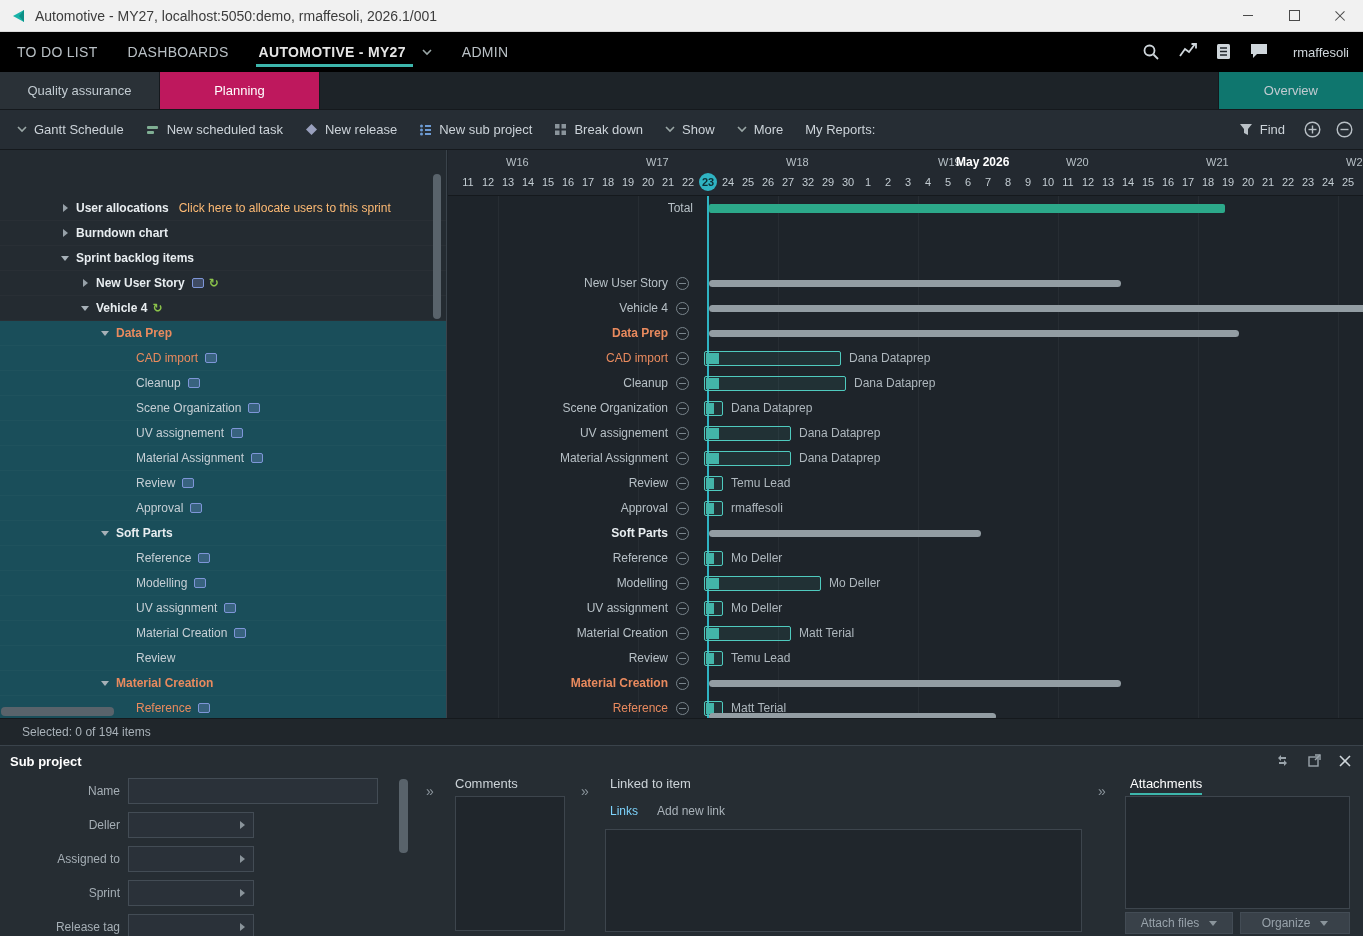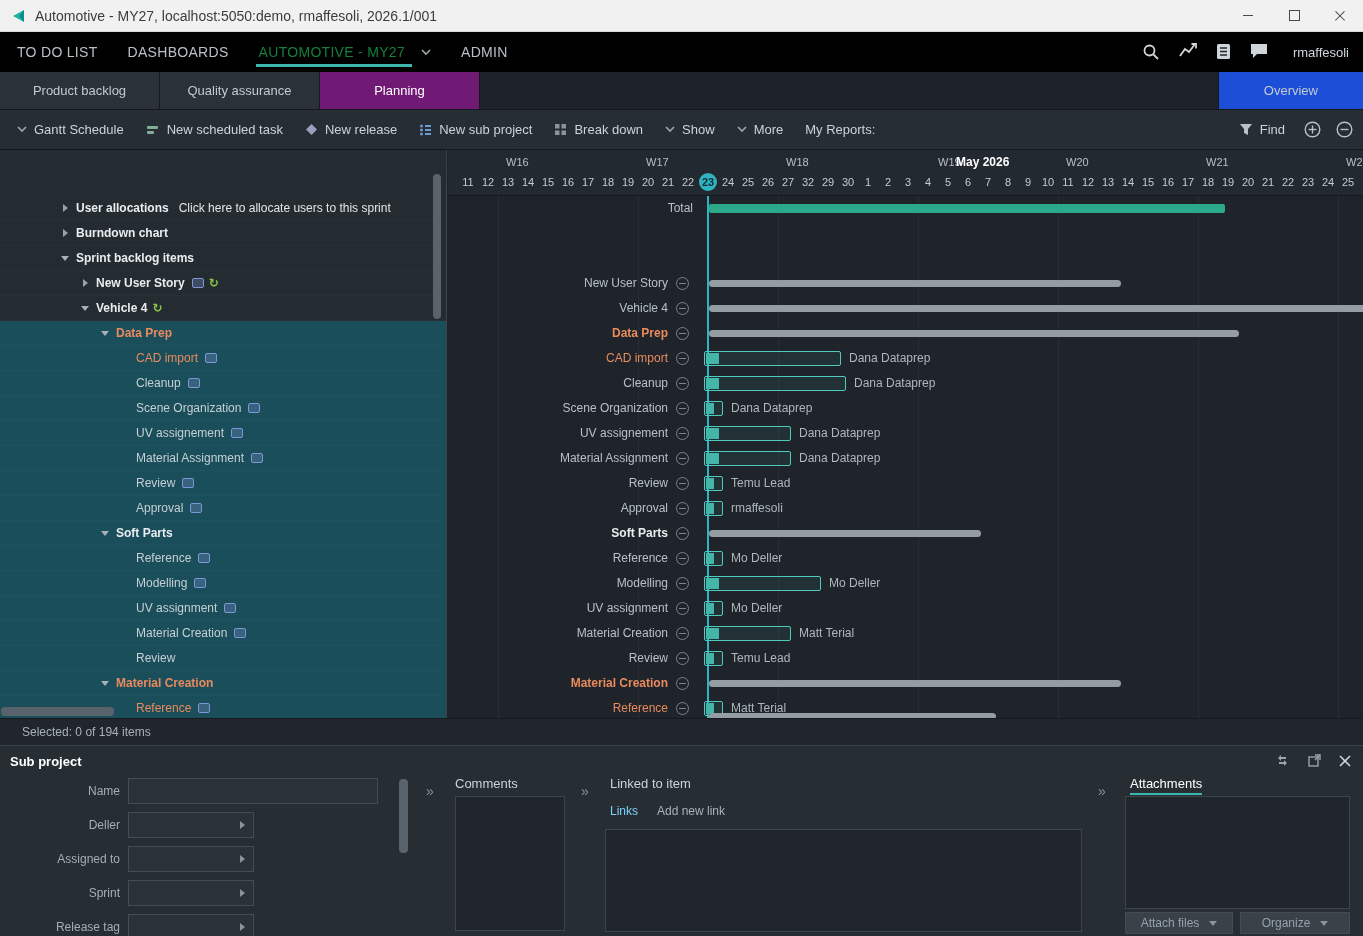--- a/index.html
+++ b/index.html
@@ -17,33 +17,33 @@
   .ctrl-max::before{content:'';display:block;width:9px;height:9px;border:1px solid #4a4a4a}
   .ctrl-close{position:relative}
   .ctrl-close::before,.ctrl-close::after{content:'';position:absolute;width:13px;height:1.3px;background:#4a4a4a;top:50%;left:50%}
   .ctrl-close::before{transform:translate(-50%,-50%) rotate(45deg)}
   .ctrl-close::after{transform:translate(-50%,-50%) rotate(-45deg)}
 
   
   .menubar{position:absolute;top:32px;left:0;width:100%;height:40px;background:#000;display:flex;align-items:stretch}
   .menu-left{display:flex;align-items:stretch;padding-left:2px}
   .menu-item{display:flex;align-items:center;padding:0 15px;color:#b9c0c5;font-size:14px;letter-spacing:.3px;position:relative;cursor:default}
-  .menu-item.active{color:#15803d;font-weight:normal}
+  .menu-item.active{color:#e5e5e5;font-weight:bold}
   .menu-item.active::after{content:'';position:absolute;left:12px;right:34px;bottom:5px;height:3px;background:#3db6ac}
   .menu-chev{margin-left:16px;display:flex}
   .menu-right{margin-left:auto;display:flex;align-items:center;gap:19px;padding-right:14px}
   .m-icon{display:flex;cursor:default}
   .menu-user{color:#cfd6db;font-size:13px;margin-left:6px}
 
   
   .tabbar{position:absolute;top:72px;left:0;width:100%;height:38px;background:#1d2328;display:flex;border-bottom:1px solid #15191d}
   .tabs{display:flex;height:100%}
   .tab{width:160px;display:flex;align-items:center;justify-content:center;font-size:13px;color:#c2cbd1;background:#2a3137;border-right:1px solid #15191d;cursor:default}
-  .tab.active{background:#701a75;color:#fff}
-  .tab-right{margin-left:auto;height:100%;display:flex;align-items:center;padding:0 45px;color:#c2cbd1;font-size:13px;background:#1d4ed8;border-left:1px solid #15191d;cursor:default}
+  .tab.active{background:#be185d;color:#fff}
+  .tab-right{margin-left:auto;height:100%;display:flex;align-items:center;padding:0 45px;color:#c2cbd1;font-size:13px;background:#0f766e;border-left:1px solid #15191d;cursor:default}
 
   
   .toolbar{position:absolute;top:110px;left:0;width:100%;height:40px;background:#262d34;border-bottom:1px solid #15191d;display:flex;align-items:center;font-size:13px;color:#ccd3d9}
   .tool-left{display:flex;align-items:center;height:100%;padding-left:6px}
   .tool-item{display:flex;align-items:center;gap:7px;padding:0 11px;height:100%;cursor:default;white-space:nowrap}
   .ticon{display:flex;align-items:center}
   .tool-right{margin-left:auto;display:flex;align-items:center;gap:15px;padding-right:10px}
 
   
   .gantt{position:absolute;top:150px;left:0;width:100%;height:568px;background:#1e242a;overflow:hidden}
@@ -54,21 +54,21 @@
   .tree-row.sel{background:#1a4e5a}
   .arr{width:10px;height:10px;margin-right:6px;display:inline-block;position:relative;flex:none}
   .arr.right::before{content:'';position:absolute;top:1px;left:3px;border-left:5px solid #97a1a8;border-top:4px solid transparent;border-bottom:4px solid transparent}
   .arr.down::before{content:'';position:absolute;top:3px;left:1px;border-top:5px solid #a7b1b8;border-left:4px solid transparent;border-right:4px solid transparent}
   .t-label{white-space:nowrap}
   .bold{font-weight:bold;color:#e8edf0}
   .orange{color:#e98a5e}
   .bold.orange,.orange.bold{color:#e98a5e}
   .checkbox{width:12px;height:10px;border:1px solid #7e96d8;background:rgba(126,150,216,.3);border-radius:2px;margin-left:7px;flex:none}
   .refresh{color:#8bc34a;font-size:12px;margin-left:5px;font-weight:bold}
-  .note{color:#e5e5e5;margin-left:10px;font-size:12px}
+  .note{color:#fdba74;margin-left:10px;font-size:12px}
   .tree-vscroll{position:absolute;right:5px;top:24px;width:8px;height:145px;background:#59636b;border-radius:4px}
   .tree-hscroll{position:absolute;left:1px;bottom:2px;height:9px;width:113px;background:#59636b;border-radius:4px;z-index:5}
 
   .chart{position:absolute;left:448px;right:0;top:0;bottom:0;overflow:hidden}
   .chart-header{position:relative;height:46px;border-bottom:1px solid #15191d;background:#232930}
   .week-label{position:absolute;top:6px;font-size:11px;color:#b7c0c6}
   .month-label{position:absolute;top:5px;font-size:12px;color:#fff;font-weight:bold}
   .day{position:absolute;top:26px;width:20px;text-align:center;font-size:11px;color:#c3ccd2}
   .day.today{top:23px;left-margin:1px;width:18px;height:18px;line-height:18px;border-radius:50%;background:#2fb3c2;color:#0c2f35;font-weight:bold}
   .chart-body{position:absolute;top:46px;left:0;right:0;bottom:0;overflow:hidden}
@@ -177,21 +177,20 @@
               <path d="M1 1h16v10H7l-4 4v-4H1z" fill="#cfd6db"></path>
             </svg>
           </span>
         </span>
       <span class="menu-user">rmaffesoli</span>
     </div>
   </div>
 
   <div class="tabbar">
     <div class="tabs" id="tabs">
-        <div class="tab">Product backlog</div>
         <div class="tab">Quality assurance</div>
         <div class="tab active">Planning</div>
       </div>
     <div class="tab-right">Overview</div>
   </div>
 
   <div class="toolbar">
     <div class="tool-left" id="toolLeft">
         <div class="tool-item">
           <span class="ticon">

